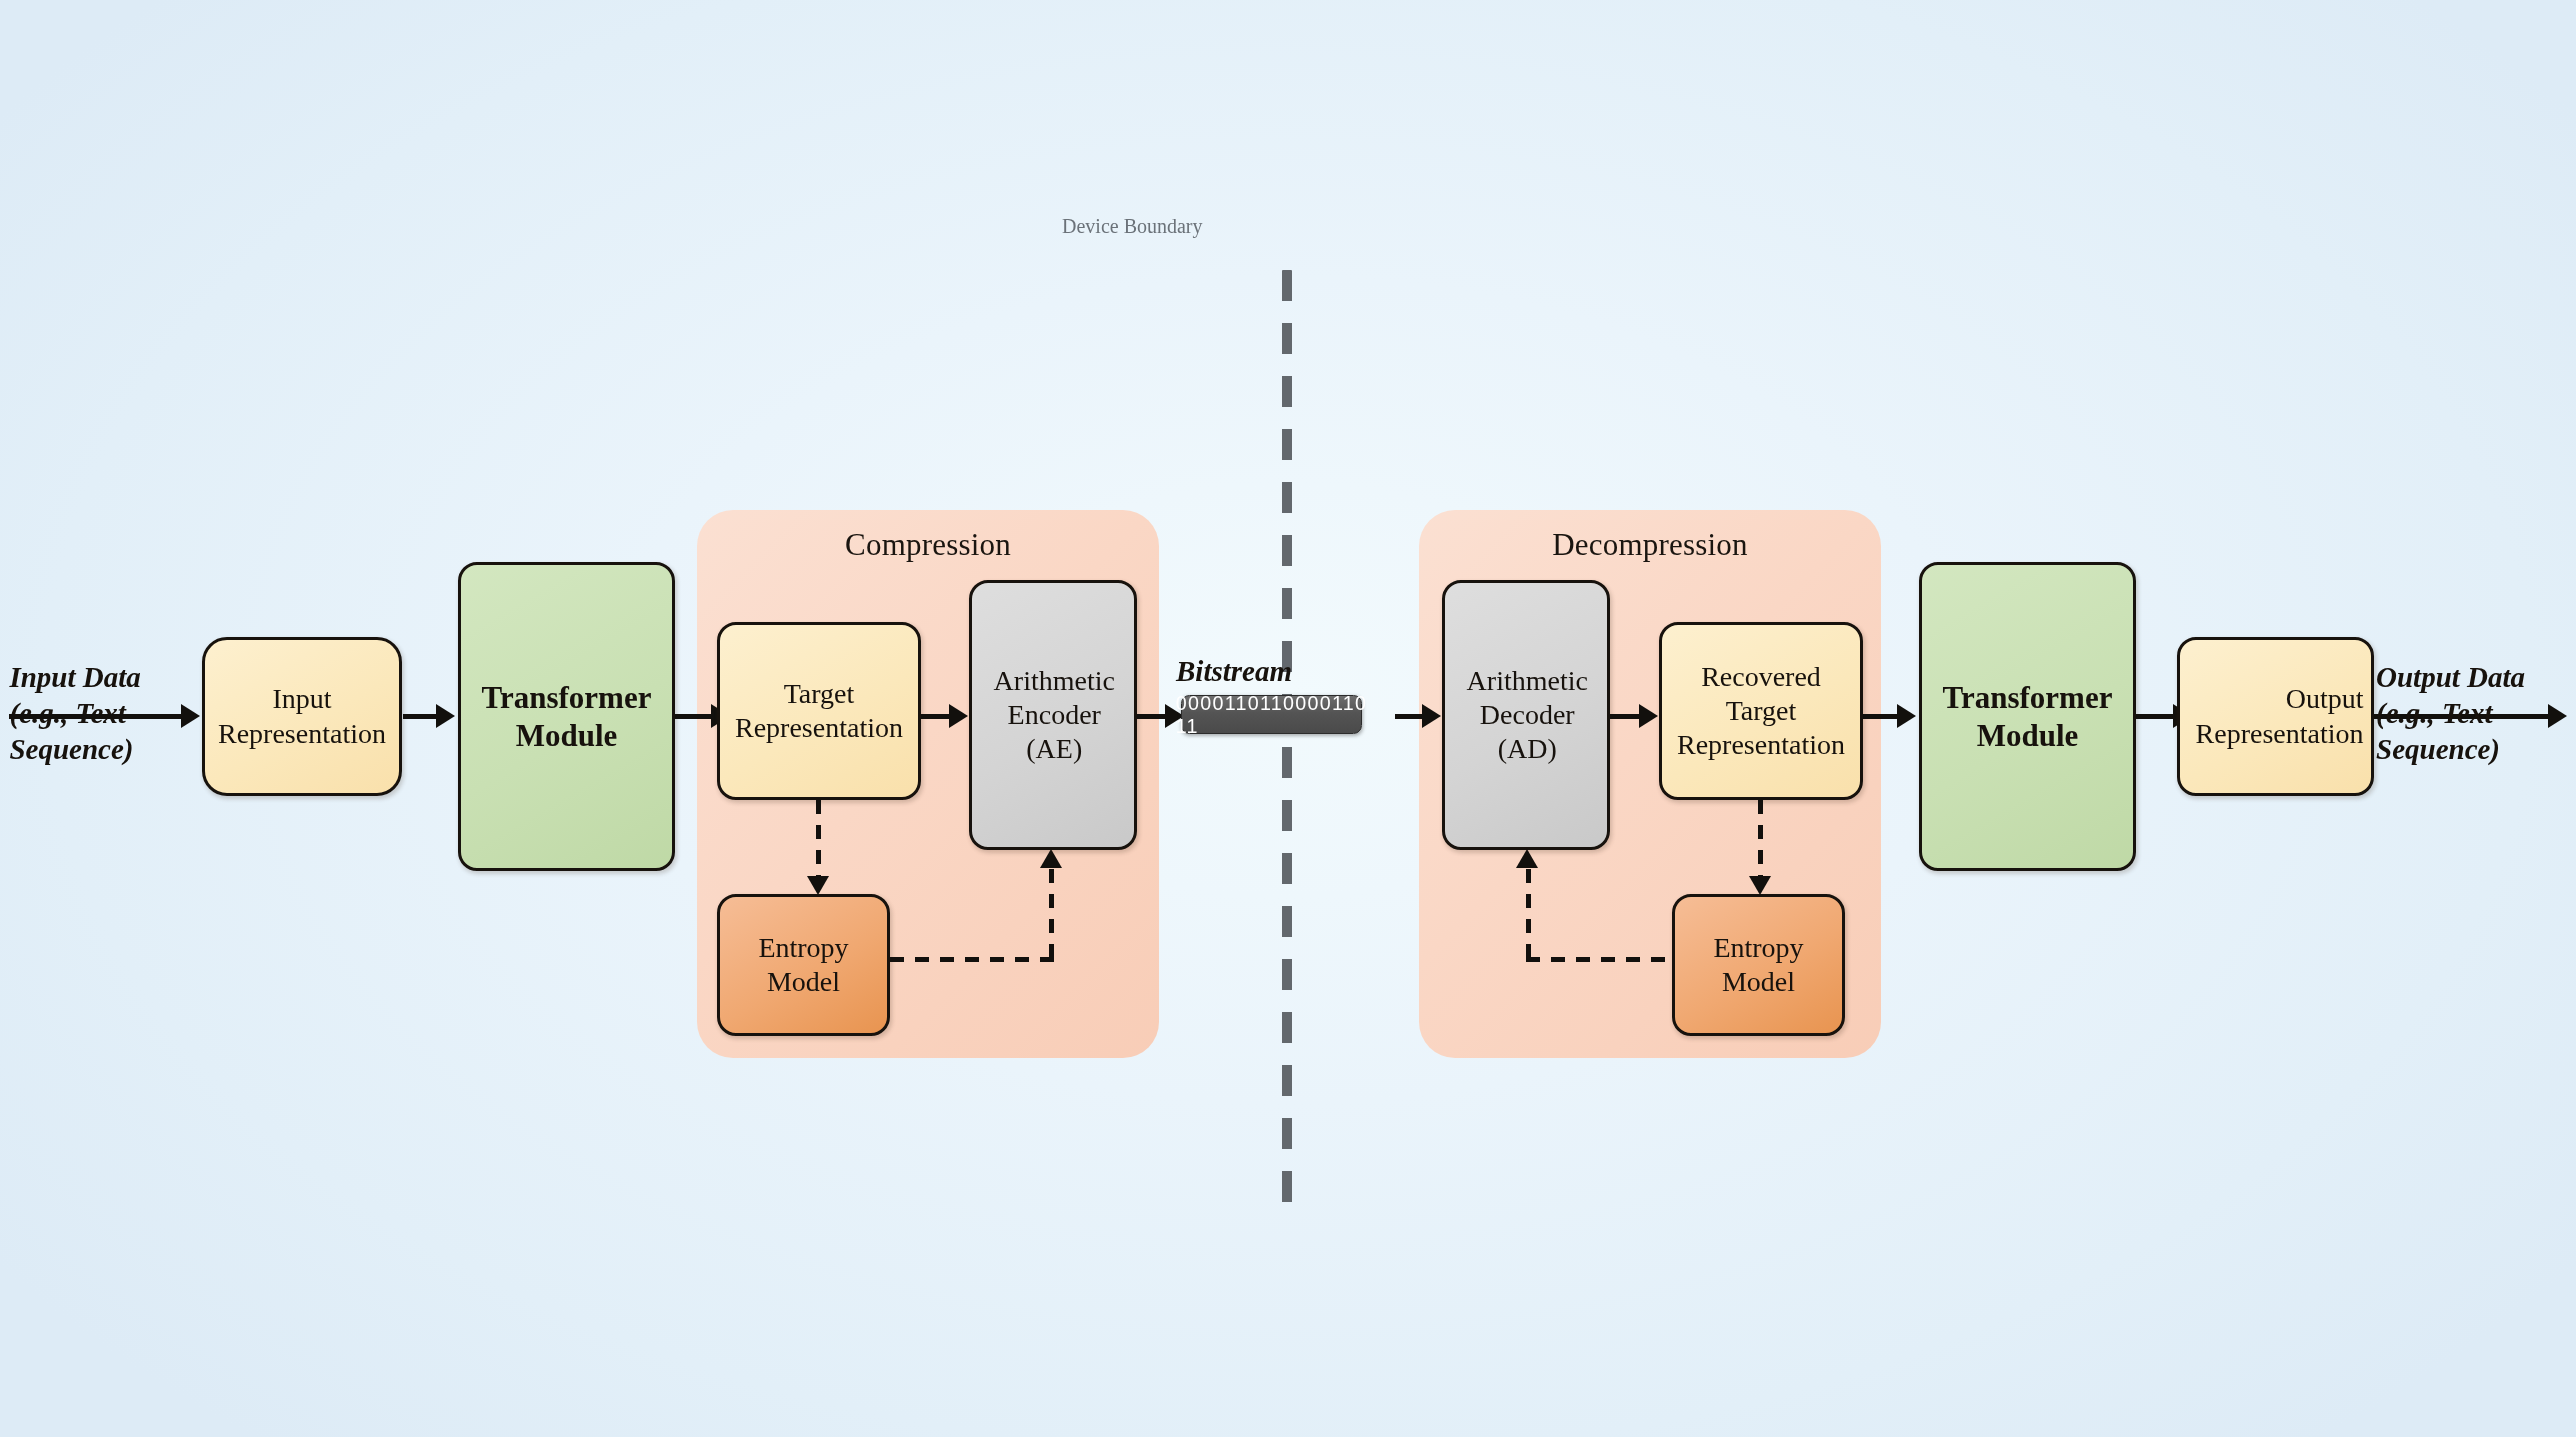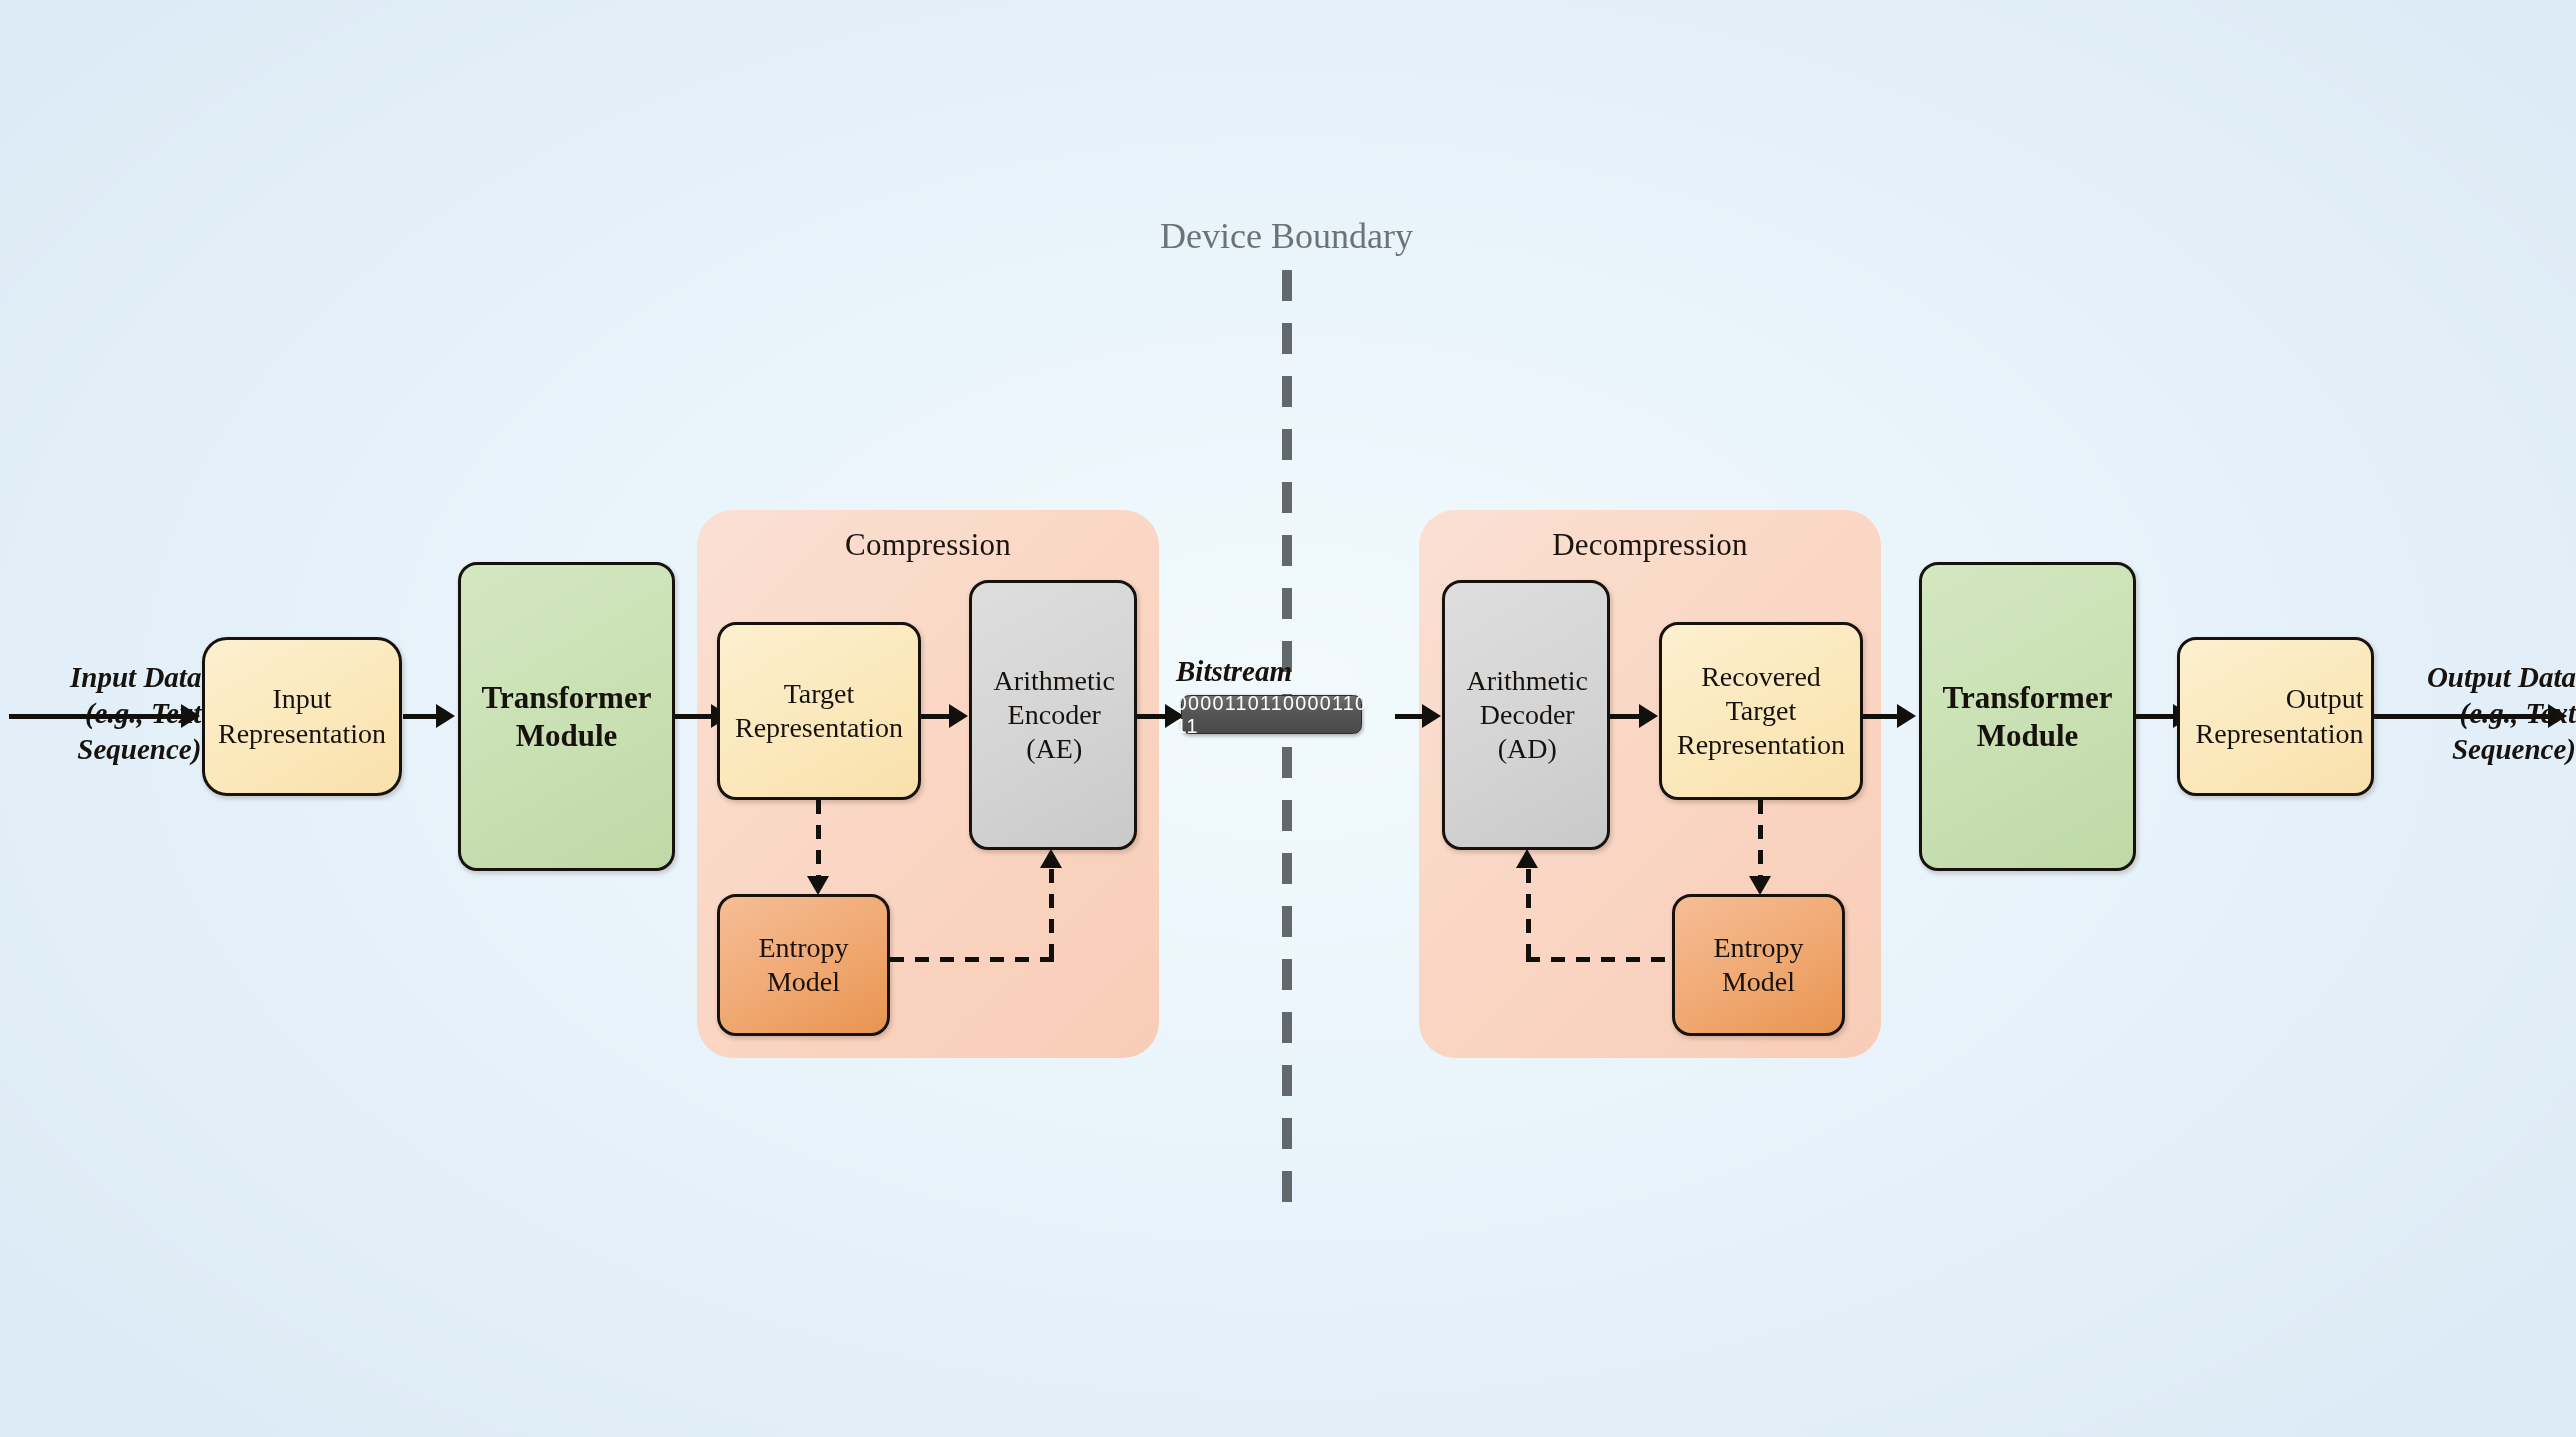--- a/index.html
+++ b/index.html
@@ -69,21 +69,21 @@
     background: linear-gradient(150deg, #f6bd96 0%, #f0a871 55%, #e89450 100%);
   }
 
   
   .caption {
     position: absolute;
     font-style: italic;
     font-weight: bold;
     font-size: 29px;
     color: #17120d;
-    text-align: right;
+    text-align: left;
     line-height: 1.24;
     white-space: nowrap;
   }
 
   
   .bitstream-label {
     position: absolute;
     font-style: italic;
     font-weight: bold;
     font-size: 29px;
@@ -103,23 +103,23 @@
     justify-content: center;
     font-family: "Liberation Sans", "DejaVu Sans", sans-serif;
     font-size: 19.7px;
     letter-spacing: 1.3px;
     box-shadow: 0.9px 1.9px 3.7px rgba(40,40,40,0.35);
   }
 
   
   .boundary-label {
     position: absolute;
-    font-size: 36px;
+    font-size: 20px;
     color: #6b7279;
-    text-align: center;
+    text-align: left;
     white-space: nowrap;
   }
   .boundary-line {
     position: absolute;
     width: 10.3px;
     background-image: linear-gradient(#63686d 0 0);
     background-size: 10.3px 31px;
     background-repeat: repeat-y;
     
     background: repeating-linear-gradient(

